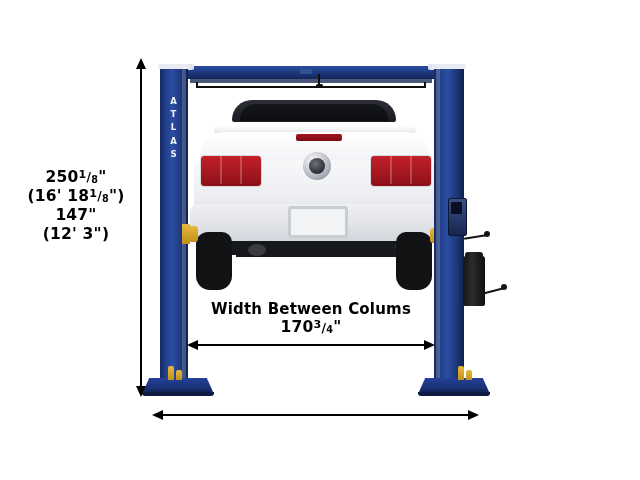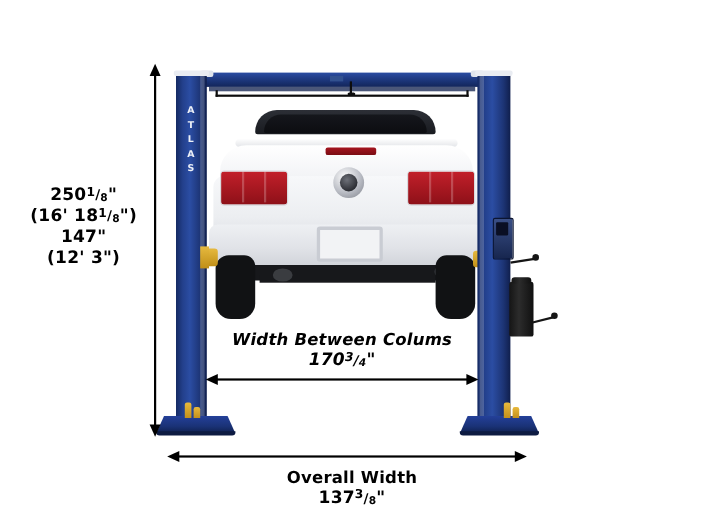--- a/index.html
+++ b/index.html
@@ -4,21 +4,21 @@
 <style>
   html,body{margin:0;padding:0;background:#ffffff;}
   body{width:640px;height:480px;overflow:hidden;
        font-family:"DejaVu Sans","Liberation Sans",sans-serif;}
   #stage{position:relative;width:640px;height:480px;background:#ffffff;}
 
   
   .dimtext{position:absolute;color:#000;font-weight:bold;text-align:center;
            line-height:1.22;letter-spacing:.2px;}
   #adjustable-height-label{left:6px;top:168px;width:140px;font-size:15.5px;}
-  #width-between-label{left:180px;top:300px;width:262px;font-size:15px;font-style:italic;}
+  #width-between-label{left:180px;top:300px;width:262px;font-size:15px;}
   #overall-width-label{left:215px;top:425px;width:210px;font-size:15px;}
   .l2{font-size:15.5px;}
   .frac{display:inline-block;font-size:.78em;position:relative;top:-.06em;}
   .frac .n{position:relative;top:-.30em;font-size:.92em;}
   .frac .s{font-size:1.02em;}
   .frac .d{position:relative;top:.18em;font-size:.80em;}
 
   
   .arrow-v{position:absolute;width:2px;background:#000;}
   .arrow-h{position:absolute;height:2px;background:#000;}
@@ -181,20 +181,14 @@
     </div>
   </div>
   <div class="arrow-h" style="left:196px;top:344px;width:230px;"></div>
   <div class="ah left" style="left:187px;top:340px;"></div>
   <div class="ah right" style="left:424px;top:340px;"></div>
 
   <div class="arrow-h" style="left:162px;top:414px;width:308px;"></div>
   <div class="ah left" style="left:152px;top:410px;"></div>
   <div class="ah right" style="left:468px;top:410px;"></div>
 
-  <div class="dimtext" id="overall-width-label">
-    <div>Overall Width</div>
-    <div class="l2">
-      <span>137</span><span class="frac"> <span class="n">3</span><span class="s">/</span><span class="d">8</span></span><span>"</span>
-    </div>
-  </div>
 
 </div>
 
 </body></html>

